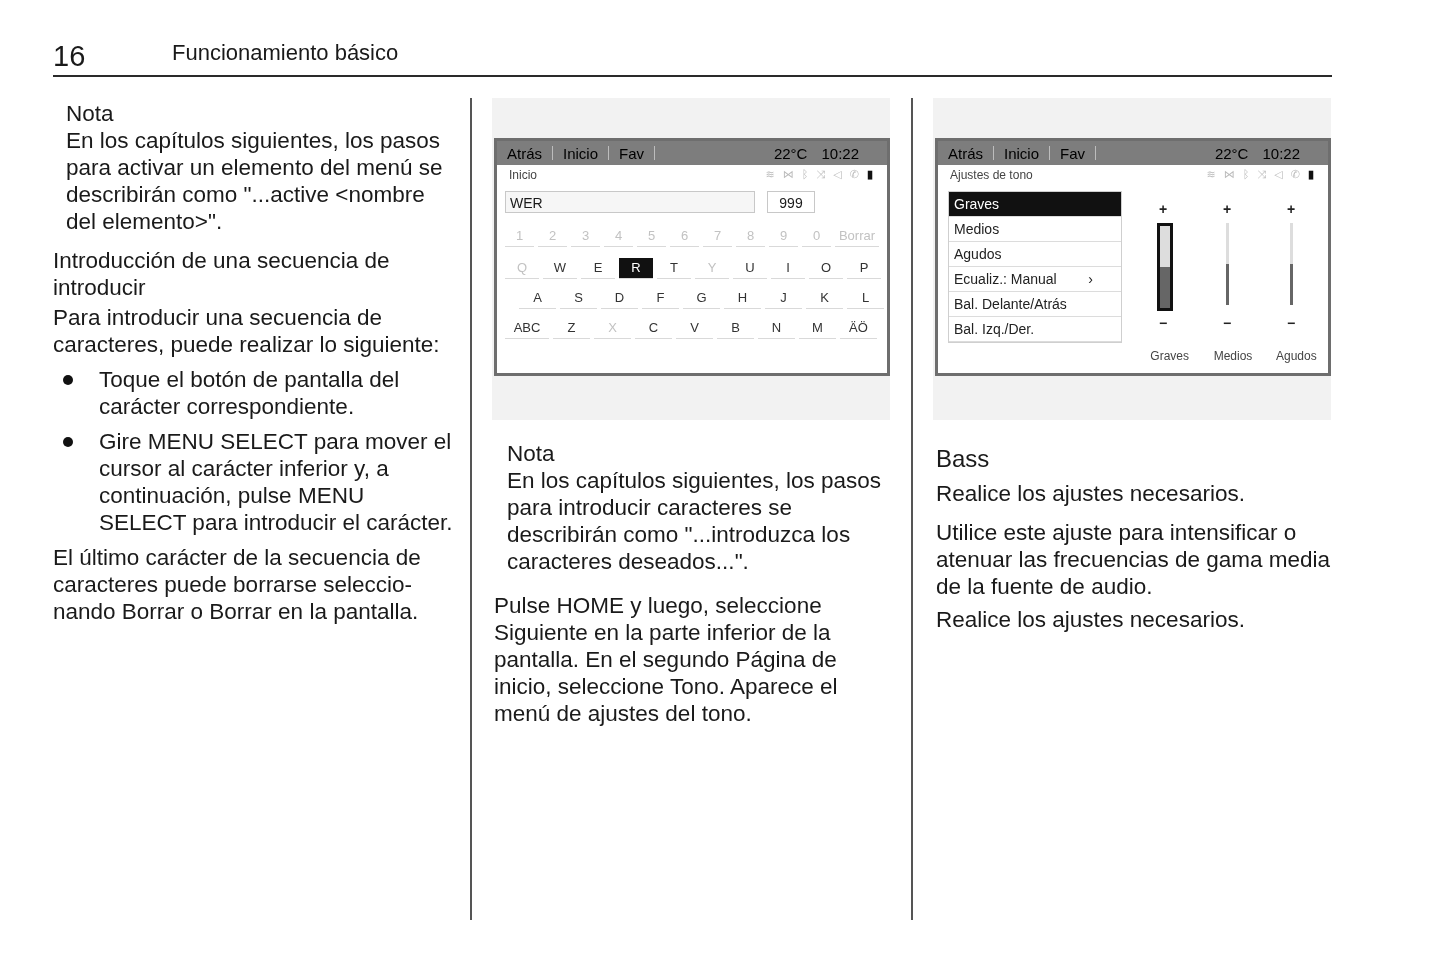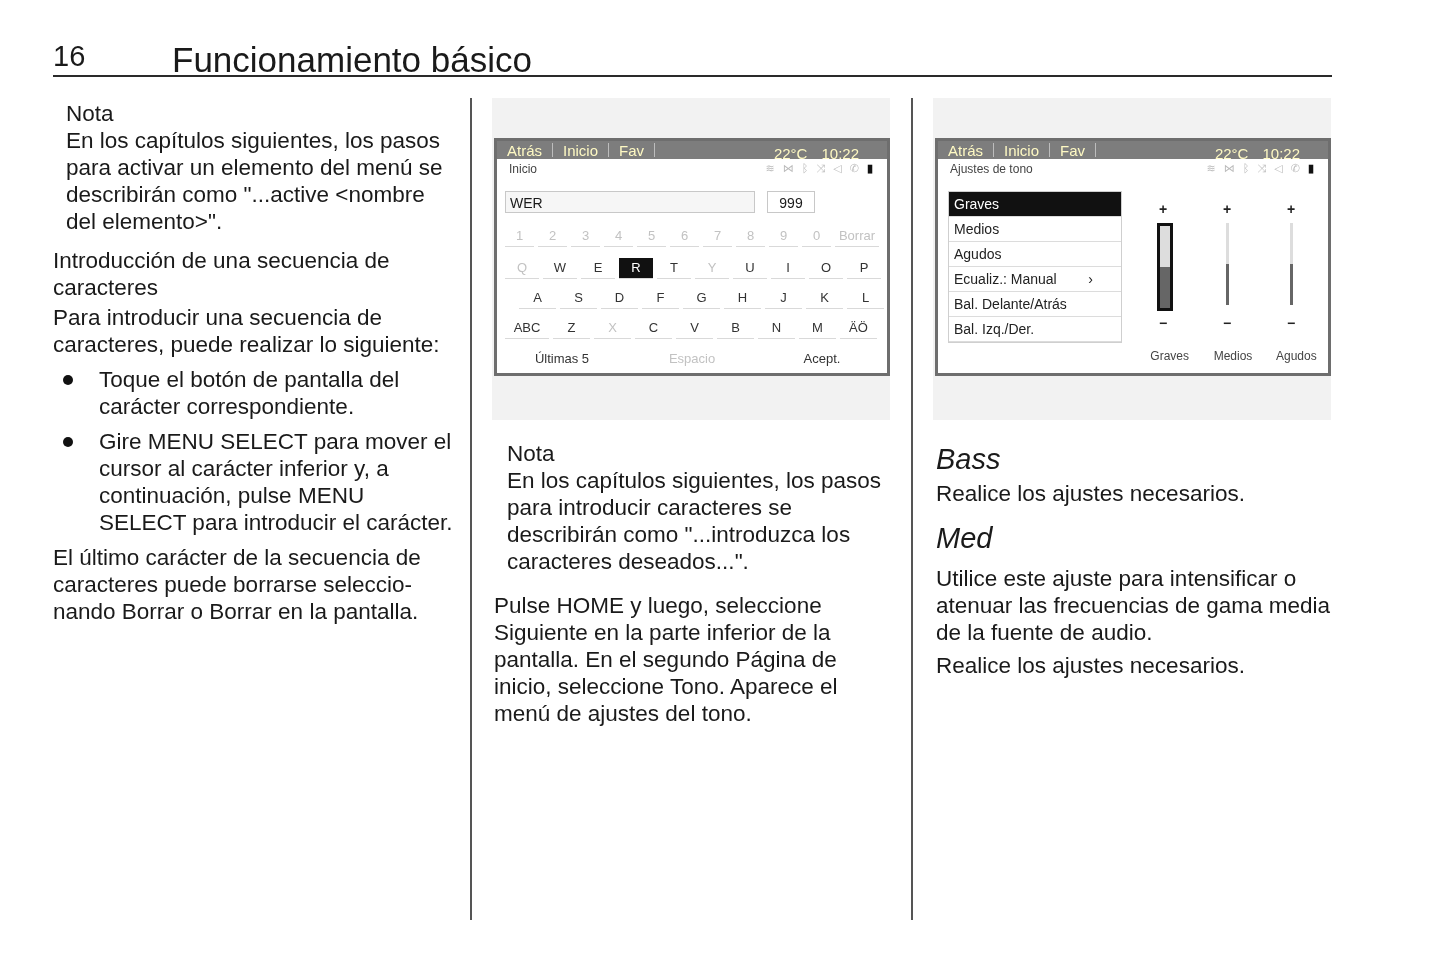--- a/index.html
+++ b/index.html
@@ -1,32 +1,32 @@
 <!DOCTYPE html>
 <html><head>
 <meta charset="utf-8">
 <style>
   html, body { margin:0; padding:0; background:#ffffff; }
   body { width:1445px; height:966px; position:relative; overflow:hidden; font-family:"Liberation Sans", sans-serif; color:#1a1a1a; }
   .hdr-num { position:absolute; left:53px; top:40px; font-size:29px; }
-  .hdr-title { position:absolute; left:172px; top:40px; font-size:35px; }
+  .hdr-title { position:absolute; left:172px; top:40px; font-size:22px; }
   .hdr-rule { position:absolute; left:53px; top:75px; width:1279px; height:2px; background:#2a2a2a; }
   .vdiv { position:absolute; top:98px; width:2px; height:822px; background:#555; }
   .txt { position:absolute; font-size:22.5px; line-height:27px; }
   .txt p { margin:0; }
   .h2 { font-size:31px; line-height:36px; }
-  .h3 { font-size:29px; line-height:30px;font-style:italic; }
+  .h3 { font-size:24px; line-height:30px; }
   ul.bul { list-style:none; margin:0; padding:0; }
   ul.bul li { position:relative; padding-left:46px; margin-bottom:8px; }
   ul.bul li::before { content:""; position:absolute; left:10px; top:9px; width:10px; height:10px; border-radius:50%; background:#111; }
 
   
   .shot { position:absolute; background:#f2f2f2; }
   .screen { position:absolute; border:3px solid #6e6e6e; background:#fff; overflow:hidden; font-family:"Liberation Sans", sans-serif; }
-  .topbar { height:18px; background:#7d7d7d; color:#fef9c3; font-size:15px; display:flex; align-items:center; position:relative; }
+  .topbar { height:24px; background:#7d7d7d; color:#000000; font-size:15px; display:flex; align-items:center; position:relative; }
   .topbar .tb { padding:0 10px; position:relative; }
   .topbar .sep { width:1px; height:14px; background:#bdbdbd; }
   .topbar .right { position:absolute; right:28px; top:4px; display:flex; gap:14px; }
   .subbar { height:20px; position:relative; font-size:12px; color:#444; }
   .subbar .lbl { position:absolute; left:12px; top:3px; }
   .status-icons { position:absolute; right:14px; top:3px; display:flex; gap:8px; font-size:11px; color:#bbb; }
   .status-icons .dark { color:#111; font-weight:bold; }
 
   .entry { position:absolute; left:8px; top:50px; width:250px; height:22px; border:1px solid #c8c8c8; background:#f6f6f6; font-size:14px; line-height:22px; padding-left:4px; box-sizing:border-box; }
   .count { position:absolute; left:270px; top:50px; width:48px; height:22px; border:1px solid #c8c8c8; font-size:14px; line-height:22px; text-align:center; box-sizing:border-box; }
@@ -60,21 +60,21 @@
 <div class="hdr-rule"></div>
 
 <div class="vdiv" style="left:470px"></div>
 <div class="vdiv" style="left:911px"></div>
 
 <div class="txt" style="left:66px; top:100px; width:390px;">
   <p>Nota</p>
   <p>En los capítulos siguientes, los pasos para activar un elemento del menú se describirán como "...active &lt;nombre del elemento&gt;".</p>
 </div>
 <div class="txt" style="left:53px; top:247px; width:400px;">
-  <p>Introducción de una secuencia de caracteres</p>
+  <p>Introducción de una secuencia de introducir</p>
   <p style="margin-top:3px">Para introducir una secuencia de caracteres, puede realizar lo siguiente:</p>
   <ul class="bul" style="margin-top:8px">
     <li>Toque el botón de pantalla del carácter correspondiente.</li>
     <li>Gire MENU SELECT para mover el cursor al carácter inferior y, a continuación, pulse MENU SELECT para introducir el carácter.</li>
   </ul>
   <p>El último carácter de la secuencia de caracteres puede borrarse seleccio-nando Borrar o Borrar en la pantalla.</p>
 </div>
 
 <div class="shot" style="left:492px; top:98px; width:398px; height:322px;">
   <div class="screen" style="left:2px; top:40px; width:390px; height:232px;">
@@ -144,25 +144,20 @@
         <div class="key" style="width: 44px;">ABC</div>
         <div class="key" style="width: 37px;">Z</div>
         <div class="key dim" style="width: 37px;">X</div>
         <div class="key" style="width: 37px;">C</div>
         <div class="key" style="width: 37px;">V</div>
         <div class="key" style="width: 37px;">B</div>
         <div class="key" style="width: 37px;">N</div>
         <div class="key" style="width: 37px;">M</div>
         <div class="key" style="width: 37px;">ÄÖ</div>
       </div>
-    <div class="bottomrow" style="top:210px">
-      <div>Últimas 5</div>
-      <div class="dim">Espacio</div>
-      <div>Acept.</div>
-    </div>
   </div>
 </div>
 
 <div class="txt" style="left:507px; top:440px; width:385px;">
   <p>Nota</p>
   <p>En los capítulos siguientes, los pasos para introducir caracteres se describirán como "...introduzca los caracteres deseados...".</p>
 </div>
 <div class="txt" style="left:494px; top:586px; width:400px;">
   <p style="margin-top:6px">Pulse HOME y luego, seleccione Siguiente en la parte inferior de la pantalla. En el segundo Página de inicio, seleccione Tono. Aparece el menú de ajustes del tono.</p>
 </div>
@@ -228,16 +223,15 @@
         <div>Graves</div>
         <div>Medios</div>
         <div>Agudos</div>
       </div>
   </div>
 </div>
 
 <div class="txt" style="left:936px; top:444px; width:400px;">
   <p class="h3">Bass</p>
   <p style="margin-top:6px">Realice los ajustes necesarios.</p>
-  <p class="h3" style="margin-top:16px">Med</p>
   <p style="margin-top:12px">Utilice este ajuste para intensificar o atenuar las frecuencias de gama media de la fuente de audio.</p>
   <p style="margin-top:6px">Realice los ajustes necesarios.</p>
 </div>
 
 </body></html>

